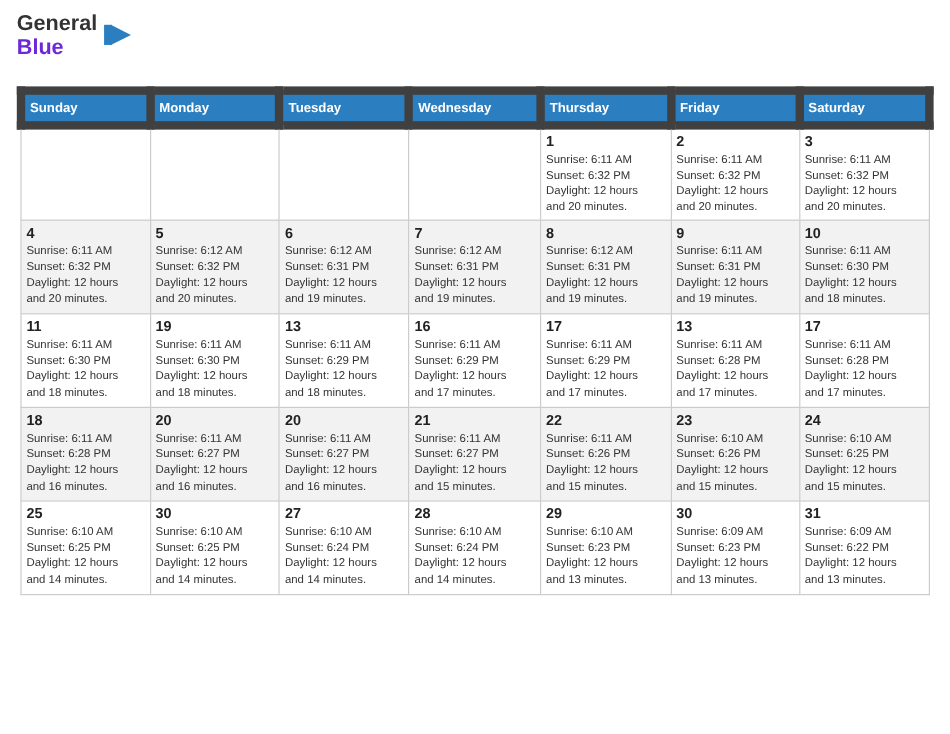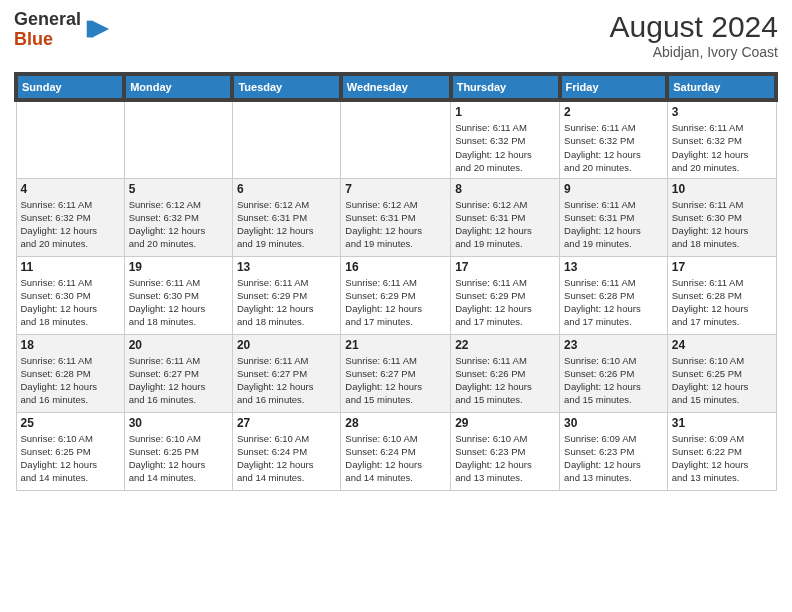--- a/index.html
+++ b/index.html
@@ -13,33 +13,34 @@
     .page {
       width: 792px;
       height: 612px;
       padding: 10px 14px;
       position: relative;
     }
     .header {
       display: flex;
       justify-content: space-between;
       align-items: flex-start;
-      margin-bottom: 12px;
+      margin-bottom: 22px;
+      flex-direction: column;
     }
     .logo {
       display: flex;
       align-items: center;
     }
     .logo-text {
       font-size: 18px;
       font-weight: bold;
       line-height: 1.1;
     }
     .logo-general { color: #333; }
-    .logo-blue { color: #c2410c; }
+    .logo-blue { color: #6d28d9; }
     .logo-icon {
       width: 28px;
       height: 28px;
       margin-left: 2px;
     }
     .title-block {
       text-align: right;
     }
     .month-year {
       font-size: 30px;
@@ -54,21 +55,21 @@
       width: 100%;
       border-collapse: collapse;
       font-size: 10px;
     }
     .calendar thead tr th {
       background: #2b7fc1;
       color: #fff;
       padding: 5px 4px;
       text-align: left;
       font-size: 11px;
-      border: 4px solid #404040;
+      border: 7px solid #404040;
     }
     .calendar tbody tr td {
       vertical-align: top;
       border: 1px solid #ccc;
       padding: 3px 4px;
       height: 78px;
       width: 113px;
     }
     .calendar tbody tr td.empty {
       background: #fff;
@@ -100,24 +101,20 @@
       <div>
         <div class="logo-text">
           <span class="logo-general">General</span><br>
           <span class="logo-blue">Blue</span>
         </div>
       </div>
       <svg class="logo-icon" viewBox="0 0 30 30">
         <polygon points="10,5 28,14 10,23" fill="#2b7fc1"></polygon>
         <rect x="4" y="5" width="7" height="18" fill="#2b7fc1"></rect>
       </svg>
-    </div>
-    <div class="title-block">
-      <div class="month-year">August 2024</div>
-      <div class="location">Abidjan, Ivory Coast</div>
     </div>
   </div>
 
   <table class="calendar">
     <thead>
       <tr>
         <th>Sunday</th>
         <th>Monday</th>
         <th>Tuesday</th>
         <th>Wednesday</th>

